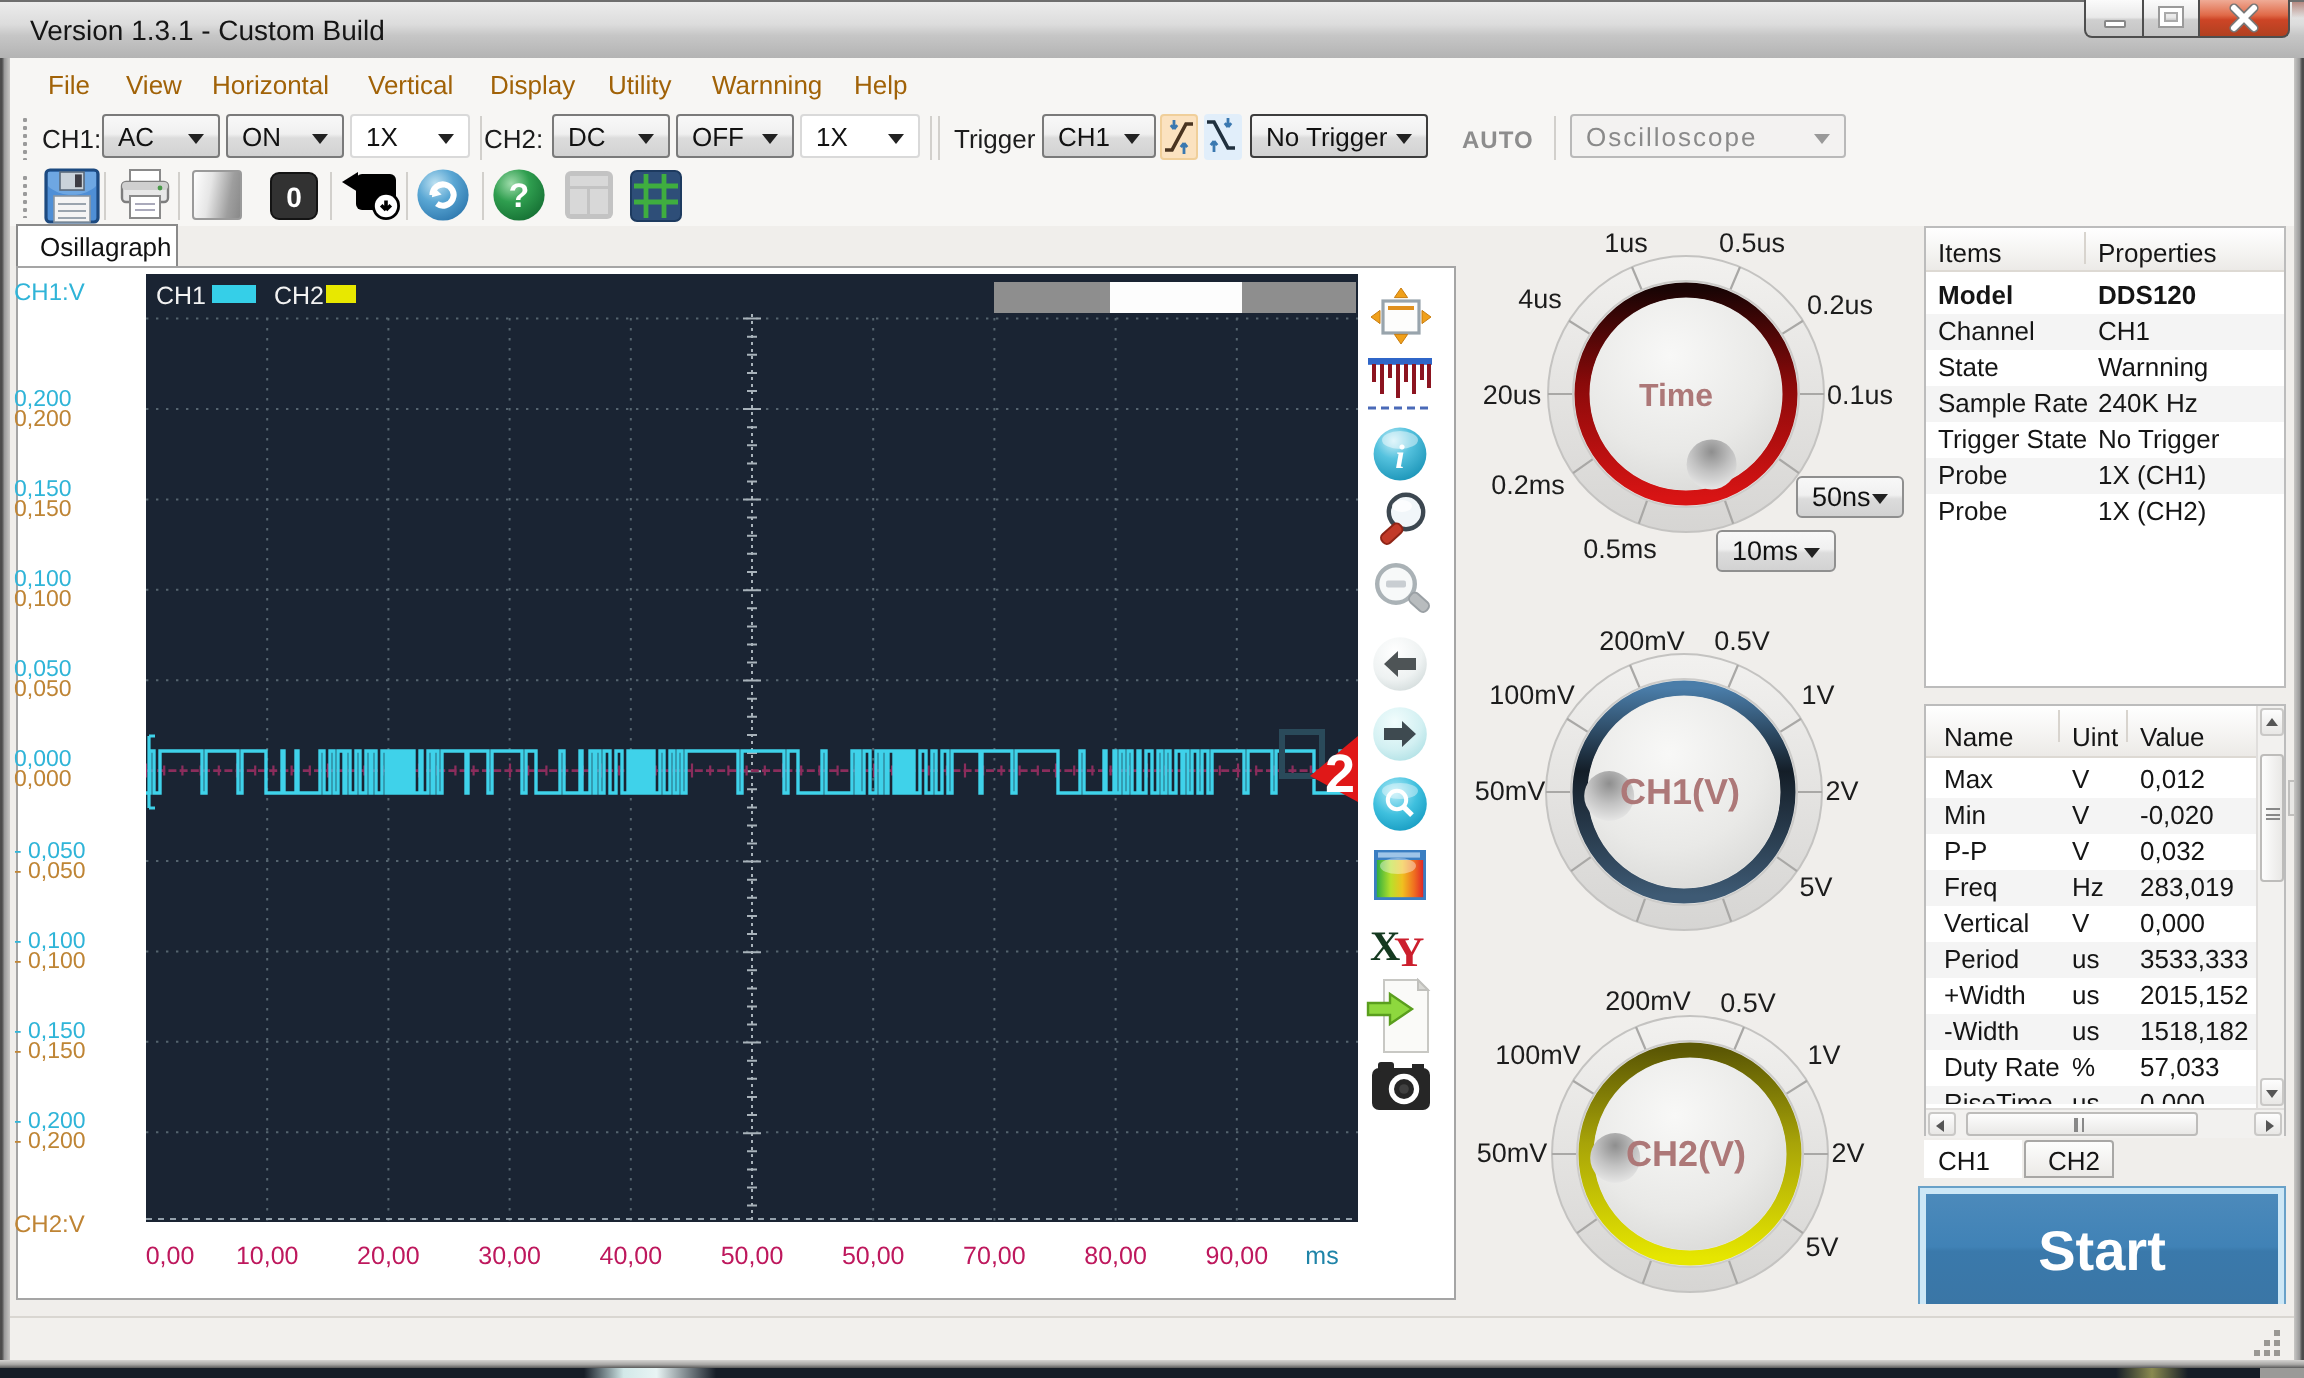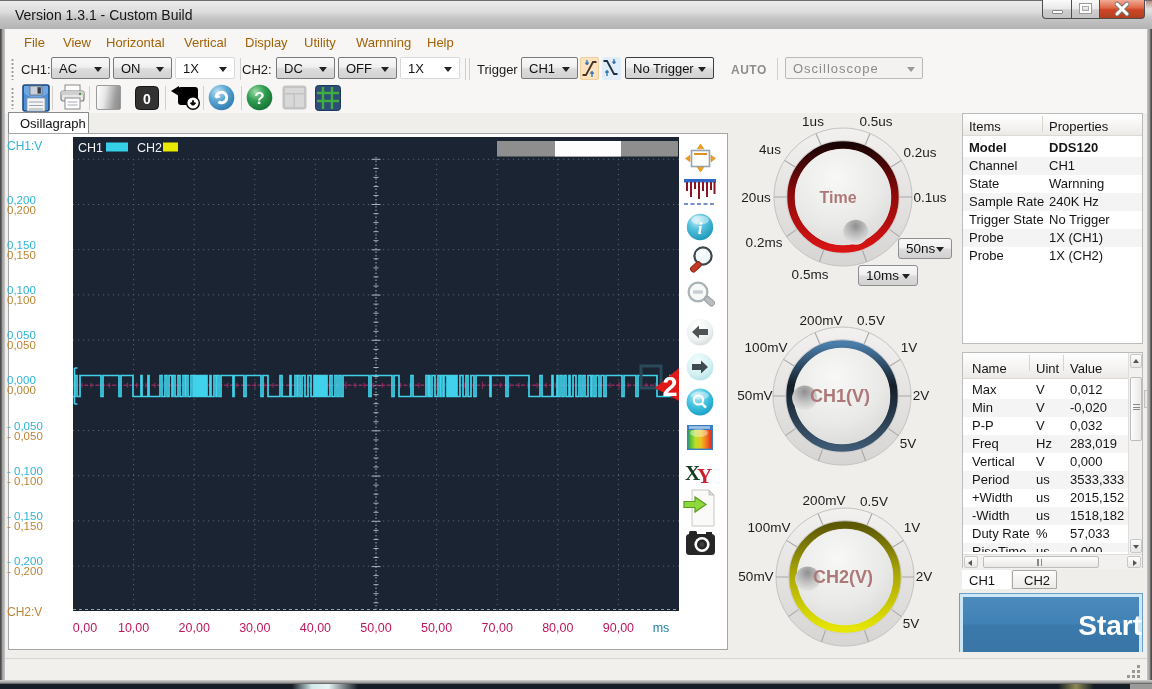--- a/index.html
+++ b/index.html
@@ -635,21 +635,21 @@
 
 <div class="abs" style="left:962px;top:570px;width:49px;height:19px;background:#fff;font-size:13px;color:#151515;">
       <span class="abs" style="left:7px;top:3px">CH1</span>
     </div>
 <div class="abs" style="left:1012px;top:570px;width:45px;height:19px;background:linear-gradient(#fdfdfc,#eceae7);border:1px solid #a8a7a5;border-radius:2px 2px 0 0;font-size:13px;color:#151515;">
       <span class="abs" style="left:11px;top:2px">CH2</span>
     </div>
 
 <div class="abs" style="left:959px;top:593px;width:184px;height:63px;background:#3e7fb1;border:1px solid #69a1c8;box-shadow:inset 0 0 0 3px #cde7f6;">
  <div class="abs" style="left:0;top:0;width:100%;height:100%;background:linear-gradient(#4c8abb 0%,#4082b6 48%,#3a79ab 52%,#3a76a6 100%);border:3px solid #cde7f6;"></div>
- <div class="abs" style="left:0;top:16px;width:100%;text-align:right;font-size:28px;font-weight:bold;color:#fff;font-family:'Liberation Sans',sans-serif;">Start</div>
+ <div class="abs" style="left:0;top:16px;width:100%;text-align:center;font-size:28px;font-weight:bold;color:#fff;font-family:'Liberation Sans',sans-serif;">Start</div>
 </div>
 
 <div class="abs" style="left:1144px;top:390px;width:6px;height:18px;background:#e8e7e5;border:1px solid #c0bfbd;"></div>
 
 <div class="abs" style="left:5px;top:652px;width:1142px;height:6px;background:#f0eeeb;"></div>
 <div class="abs" style="left:5px;top:658px;width:1142px;height:22px;background:#f2f0ed;border-top:1px solid #d9d6d1;">
  <svg class="abs" style="right:6px;top:6px" width="14" height="14" viewBox="0 0 14 14">
   <g fill="#9a9894">
    <rect x="10" y="0" width="3" height="3"></rect>
           <rect x="10" y="5" width="3" height="3"></rect>

